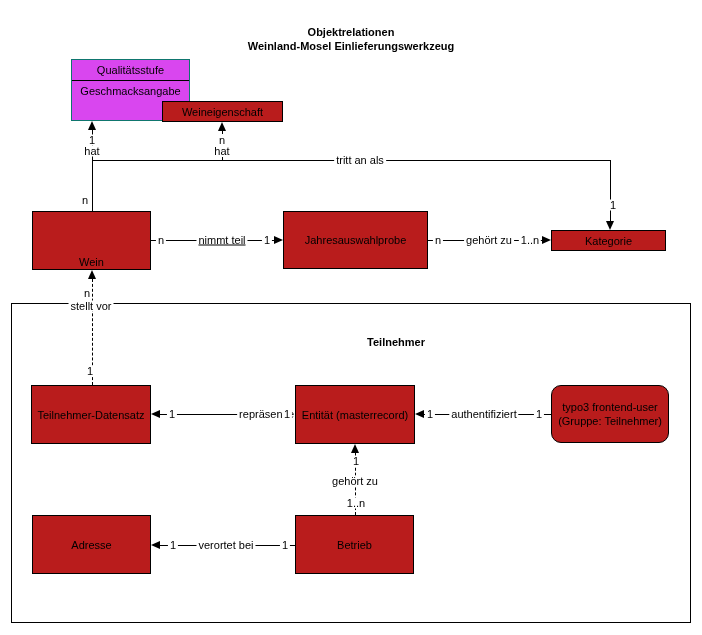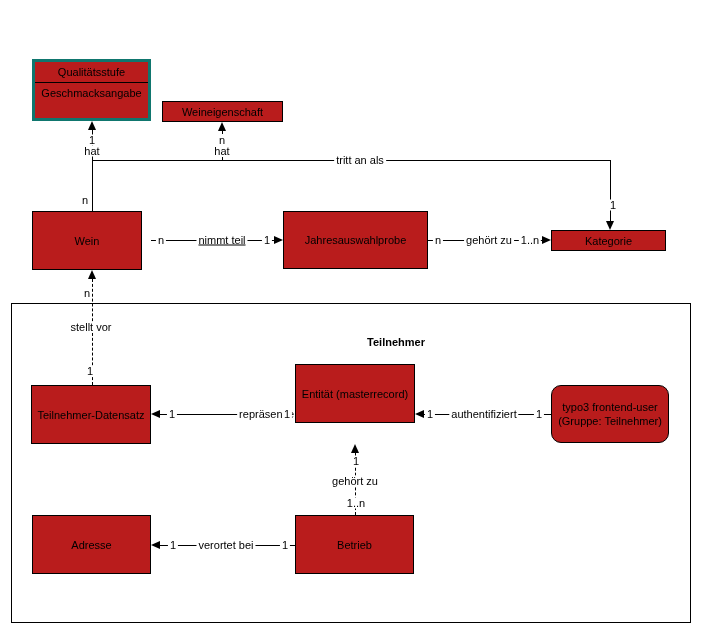--- a/index.html
+++ b/index.html
@@ -14,21 +14,21 @@
   }
   .box {
     position:absolute; border:1px solid #000; background:#b91c1c;
     display:flex; flex-direction:column; align-items:center; justify-content:center;
     text-align:center; box-sizing:border-box; line-height:14px;
   }
   .group {
     position:absolute; border:1px solid #000; background:transparent;
     box-sizing:border-box;
   }
-  .tablebox { position:absolute; border:3px solid #0f766e; background:#b91c1c; box-sizing:border-box; }
+  .tablebox { position:absolute; border:1px solid #0f766e; background:#d946ef; box-sizing:border-box;margin-left:39px; }
   .trow { display:flex; align-items:center; justify-content:center; }
   .trow.split { padding:0; }
   .tcell { flex:1; height:100%; display:flex; align-items:center; justify-content:center; }
   .hline { position:absolute; height:1px; background:#000; }
   .vline { position:absolute; width:1px; background:#000; }
   .vdash { position:absolute; width:0; border-left:1px dashed #000; }
   .lbl {
     position:absolute; transform:translate(-50%,-50%); background:#fff;
     padding:0 2px; white-space:nowrap; line-height:11px;
   }
@@ -38,20 +38,24 @@
   .arr.up    { border-left:4px solid transparent; border-right:4px solid transparent; border-bottom:9px solid #000; }
   .arr.down  { border-left:4px solid transparent; border-right:4px solid transparent; border-top:9px solid #000; }
   .arr.left  { border-top:4px solid transparent; border-bottom:4px solid transparent; border-right:9px solid #000; }
   .arr.right { border-top:4px solid transparent; border-bottom:4px solid transparent; border-left:9px solid #000; }
 </style>
 </head>
 <body>
 
 <div class="stage">
 
+  <div class="title">
+    <div>Objektrelationen</div>
+    <div>Weinland-Mosel Einlieferungswerkzeug</div>
+  </div>
 
   <div class="group" style="left:11px; top:303px; width:680px; height:320px;"></div>
   <div class="lbl bold" style="left:356px; top:342px;margin-left:40px;">Teilnehmer</div>
 
   <div class="vline" style="left:92px; top:130px; height:81px;"></div>
   <div class="arr up" style="left:88px; top:121px;"></div>
 
   <div class="hline" style="left:92px; top:160px; width:518px;"></div>
   <div class="vline" style="left:610px; top:160px; height:61px;"></div>
   <div class="arr down" style="left:606px; top:221px;"></div>
@@ -92,21 +96,21 @@
 
   <div class="lbl" style="left:161px; top:240px;">n</div>
   <div class="lbl" style="left:222px; top:240px;text-decoration:underline;">nimmt teil</div>
   <div class="lbl" style="left:267px; top:240px;">1</div>
 
   <div class="lbl" style="left:438px; top:240px;">n</div>
   <div class="lbl" style="left:489px; top:240px;">gehört zu</div>
   <div class="lbl" style="left:530px; top:240px;">1..n</div>
 
   <div class="lbl nopad" style="left:87px; top:293px;">n</div>
-  <div class="lbl" style="left:91px; top:327px;">stellt vor</div>
+  <div class="lbl" style="left:91px; top:306px;">stellt vor</div>
   <div class="lbl" style="left:90px; top:371px;">1</div>
 
   <div class="lbl" style="left:172px; top:414px;">1</div>
   <div class="lbl" style="left:226px; top:414px;margin-left:44px;">repräsentiert</div>
   <div class="lbl" style="left:287px; top:414px;">1</div>
 
   <div class="lbl" style="left:430px; top:414px;">1</div>
   <div class="lbl" style="left:484px; top:414px;">authentifiziert</div>
   <div class="lbl" style="left:539px; top:414px;">1</div>
 
@@ -120,37 +124,37 @@
 
   <div class="tablebox" style="left:32px; top:59px; width:119px; height:62px;">
     <div class="trow" style="height:20px; border-bottom:1px solid #000;">Qualitätsstufe</div>
     <div class="trow" style="height:19px;">Geschmacksangabe</div>
   </div>
 
   <div class="box" style="left:162px; top:101px; width:121px; height:21px;">
     <div>Weineigenschaft</div>
   </div>
 
-  <div class="box" style="left:32px; top:211px; width:110px; height:59px;">
+  <div class="box" style="left:32px; top:211px; width:119px; height:59px;justify-content:flex-end;">
     <div>Wein</div>
   </div>
 
   <div class="box" style="left:283px; top:211px; width:145px; height:58px;">
     <div>Jahresauswahlprobe</div>
   </div>
 
   <div class="box" style="left:551px; top:230px; width:115px; height:21px;">
     <div>Kategorie</div>
   </div>
 
   <div class="box" style="left:31px; top:385px; width:120px; height:59px;">
     <div>Teilnehmer-Datensatz</div>
   </div>
 
-  <div class="box" style="left:295px; top:364px; width:120px; height:59px;">
+  <div class="box" style="left:295px; top:385px; width:120px; height:59px;">
     <div>Entität (masterrecord)</div>
   </div>
 
   <div class="box" style="left:551px; top:385px; width:118px; height:58px;border-radius:10px;">
     <div>typo3 frontend-user</div>
     <div>(Gruppe: Teilnehmer)</div>
   </div>
 
   <div class="box" style="left:32px; top:515px; width:119px; height:59px;">
     <div>Adresse</div>

